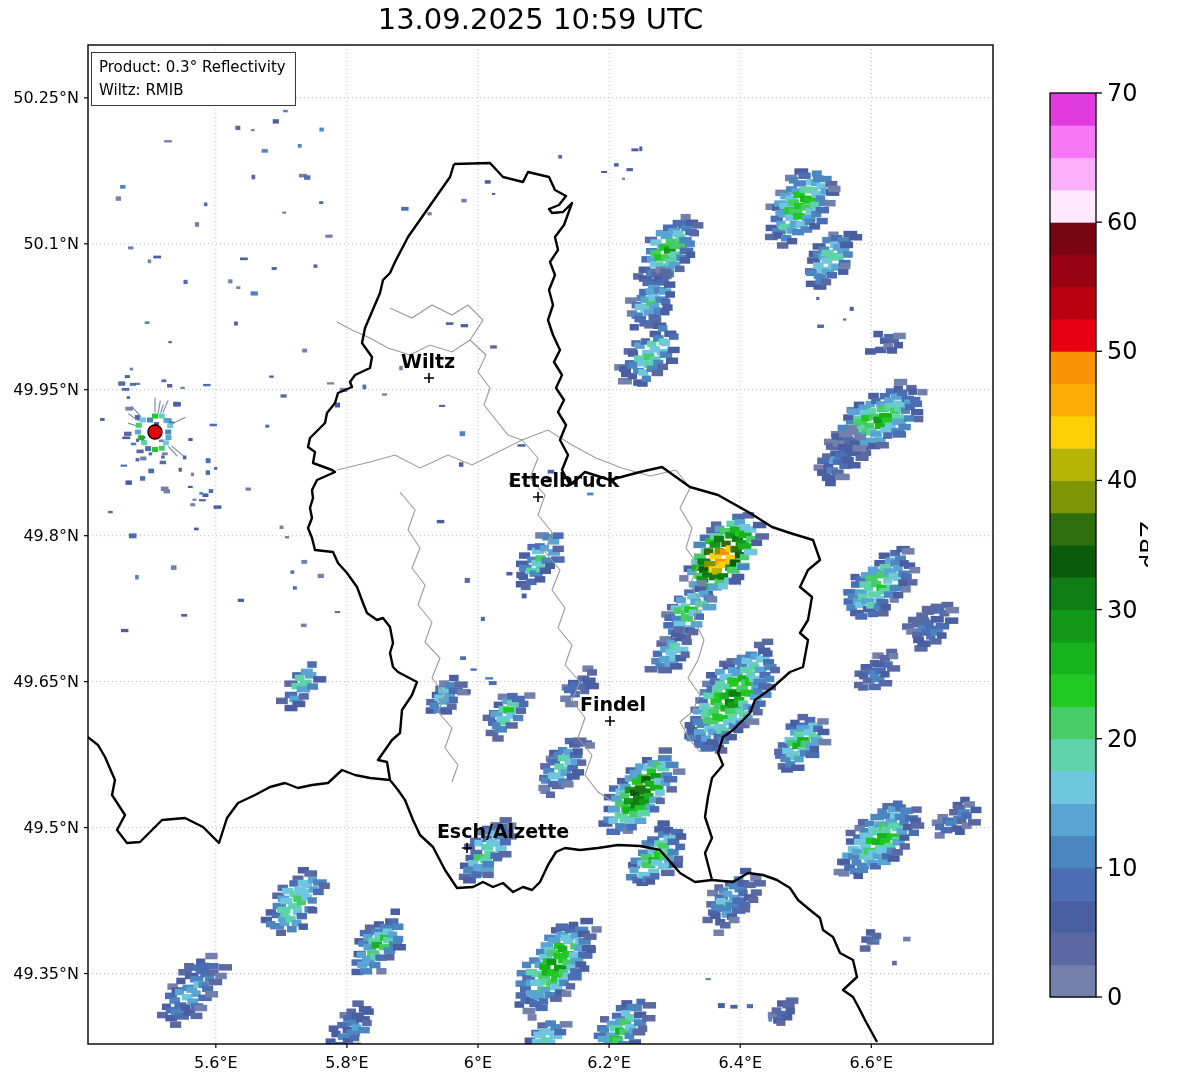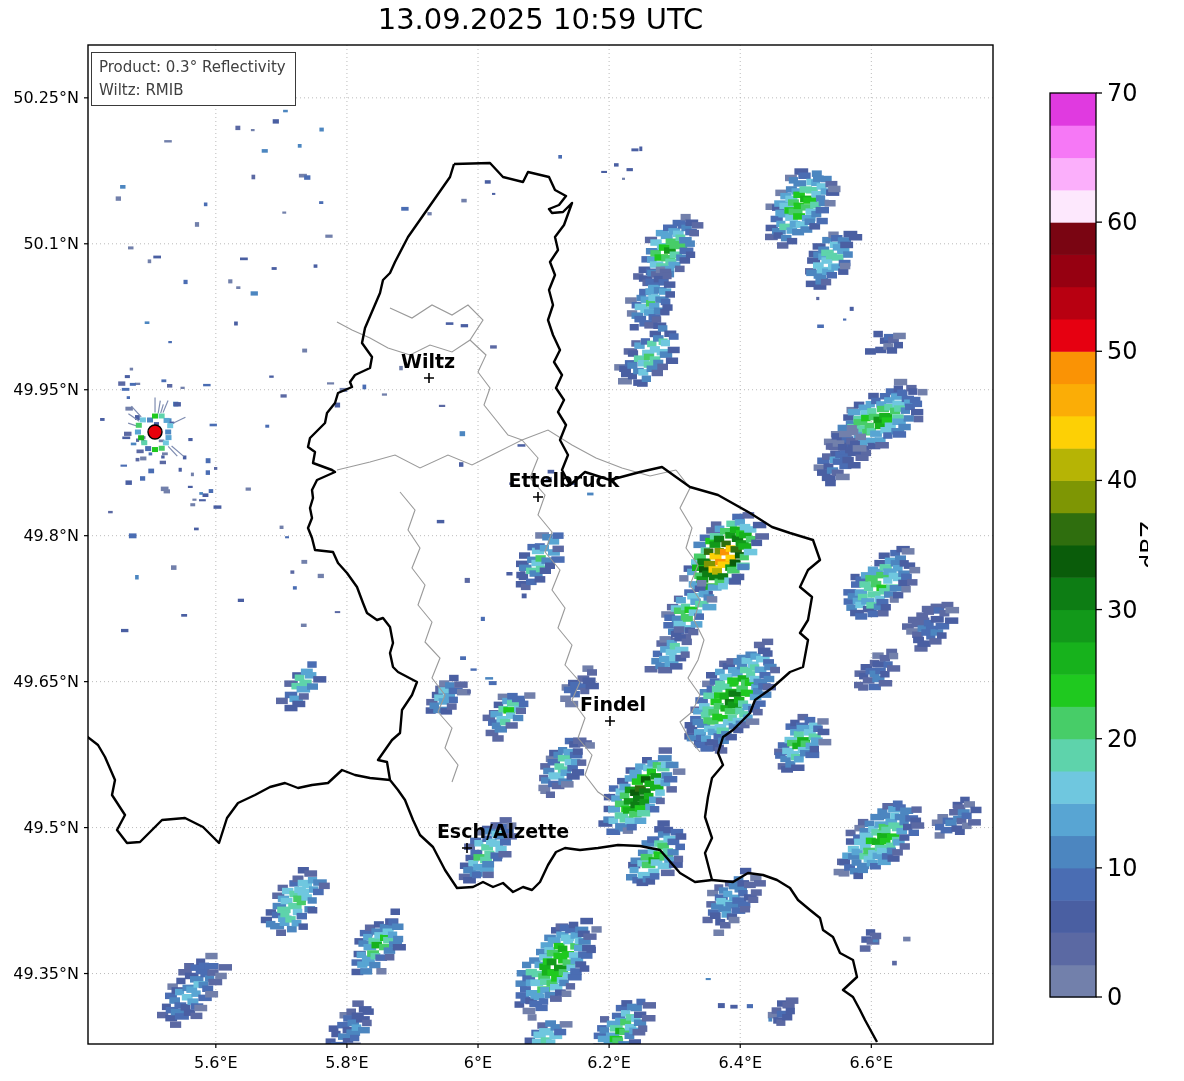--- a/index.html
+++ b/index.html
@@ -3,21 +3,21 @@
 <meta charset="utf-8">
 <style>
   html,body{margin:0;padding:0;background:#ffffff;}
   .fig{position:relative;width:1148px;height:1081px;background:#fff;
        font-family:"DejaVu Sans","Liberation Sans",sans-serif;overflow:hidden;}
   .title{position:absolute;left:88px;top:2px;width:905px;text-align:center;
          font-size:29px;color:#000;}
   svg{position:absolute;left:0;top:0;}
   .infobox{position:absolute;left:91px;top:52px;background:#fff;
            border:1.2px solid #3a3a3a;padding:3px 9px 4px 7px;
-           font-size:15px;line-height:1.5;color:#404040;white-space:nowrap;}
+           font-size:15px;line-height:1.5;color:#000000;white-space:nowrap;}
 </style>
 </head>
 <body>
 
 <div class="fig">
   <div class="title">13.09.2025 10:59 UTC</div>
   <svg id="plot" width="1184" height="1081">
       <defs>
         <clipPath id="mapclip">
           <rect x="88" y="45" width="905" height="999"></rect>

